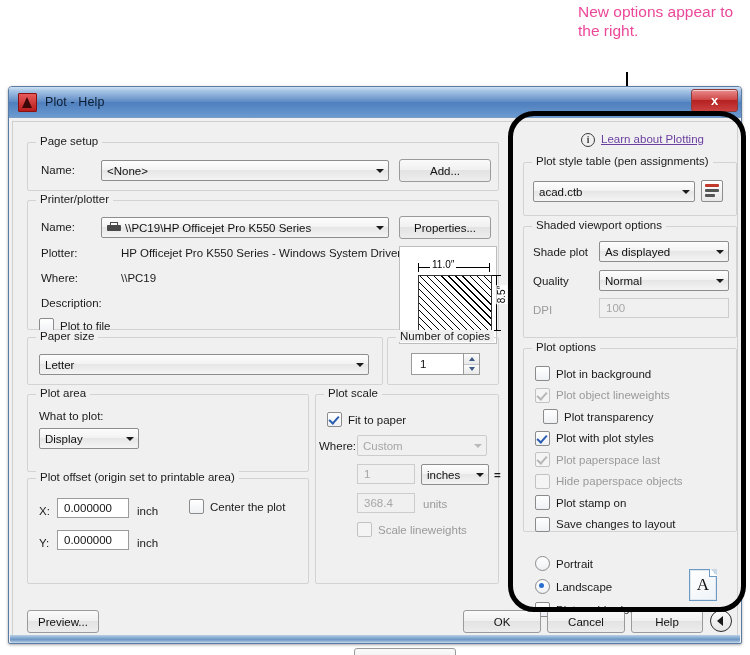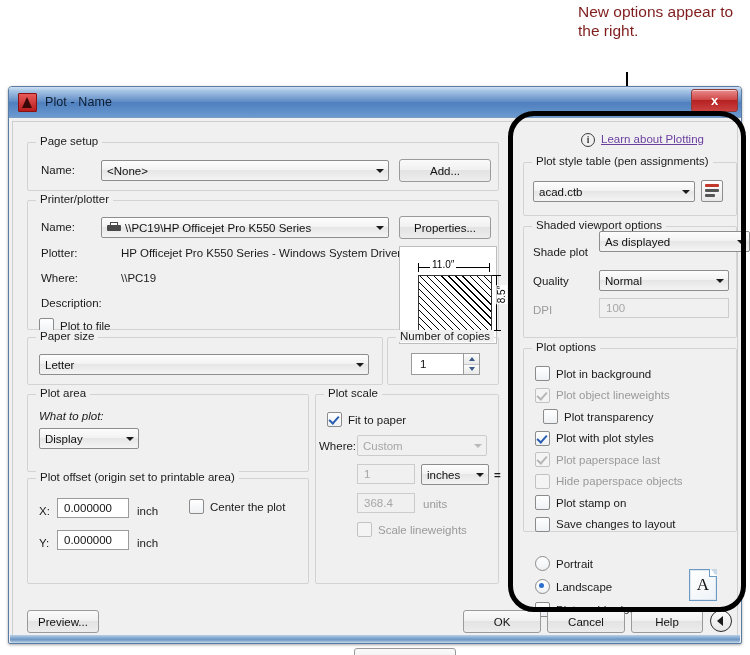--- a/index.html
+++ b/index.html
@@ -11,21 +11,21 @@
   }
   #root { position: relative; width: 750px; height: 655px; }
 
   
   .annot {
     position: absolute;
     left: 578px; top: 2px;
     width: 160px;
     font-size: 15.5px;
     line-height: 19px;
-    color: #7f1d1d;
+    color: #ec4899;
     font-family: "Liberation Sans", sans-serif;
   }
   .annot-line {
     position: absolute;
     left: 626px; top: 72px;
     width: 2px; height: 43px;
     background: #000;
   }
 
   
@@ -390,21 +390,21 @@
 <div id="root">
 
   <div class="annot">New options appear to the right.</div>
   <div class="annot-line"></div>
 
   <div class="window">
 
     <div class="titlebar">
       <div class="title-inner">
         <span class="acad-logo"></span>
-        <span class="title-text">Plot - Name</span>
+        <span class="title-text">Plot - Help</span>
       </div>
       <div class="close-btn">x</div>
     </div>
 
     <div class="body-area">
 
       <div class="info-ico" style="left:568px; top:11px;">i</div>
       <div class="link" style="left:588px; top:11px;">Learn about Plotting</div>
 
       <div class="group" style="left:14px; top:20px; width:470px; height:47px;">
@@ -478,21 +478,21 @@
             </div>
           <div>
               <span class="sp-dn"></span>
             </div>
         </div>
       </div>
 
       <div class="group" style="left:14px; top:272px; width:280px; height:76px;">
         <span class="legend">Plot area</span>
       </div>
-      <div class="lbl" style="left:26px; top:288px;font-style:italic;">What to plot:</div>
+      <div class="lbl" style="left:26px; top:288px;">What to plot:</div>
       <div class="combo" style="left:26px; top:306px; width:100px;">
         <span class="cval">Display</span>
         <span class="arrow">
             <i></i>
           </span>
       </div>
 
       <div class="group" style="left:14px; top:356px; width:280px; height:104px;">
         <span class="legend">Plot offset (origin set to printable area)</span>
       </div>
@@ -548,21 +548,21 @@
       <div class="pstbtn" style="left:688px; top:58px;">
         <span class="g1"></span>
         <span class="g2"></span>
         <span class="g3"></span>
       </div>
 
       <div class="group" style="left:510px; top:104px; width:212px; height:110px;">
         <span class="legend">Shaded viewport options</span>
       </div>
       <div class="lbl" style="left:520px; top:124px;">Shade plot</div>
-      <div class="combo" style="left:586px; top:109px; width:151px;justify-content:space-between;">
+      <div class="combo" style="left:586px; top:119px; width:130px;justify-content:space-between;">
         <span class="cval">As displayed</span>
         <span class="arrow">
             <i></i>
           </span>
       </div>
       <div class="lbl" style="left:520px; top:153px;">Quality</div>
       <div class="combo" style="left:586px; top:148px; width:130px;">
         <span class="cval">Normal</span>
         <span class="arrow">
             <i></i>

